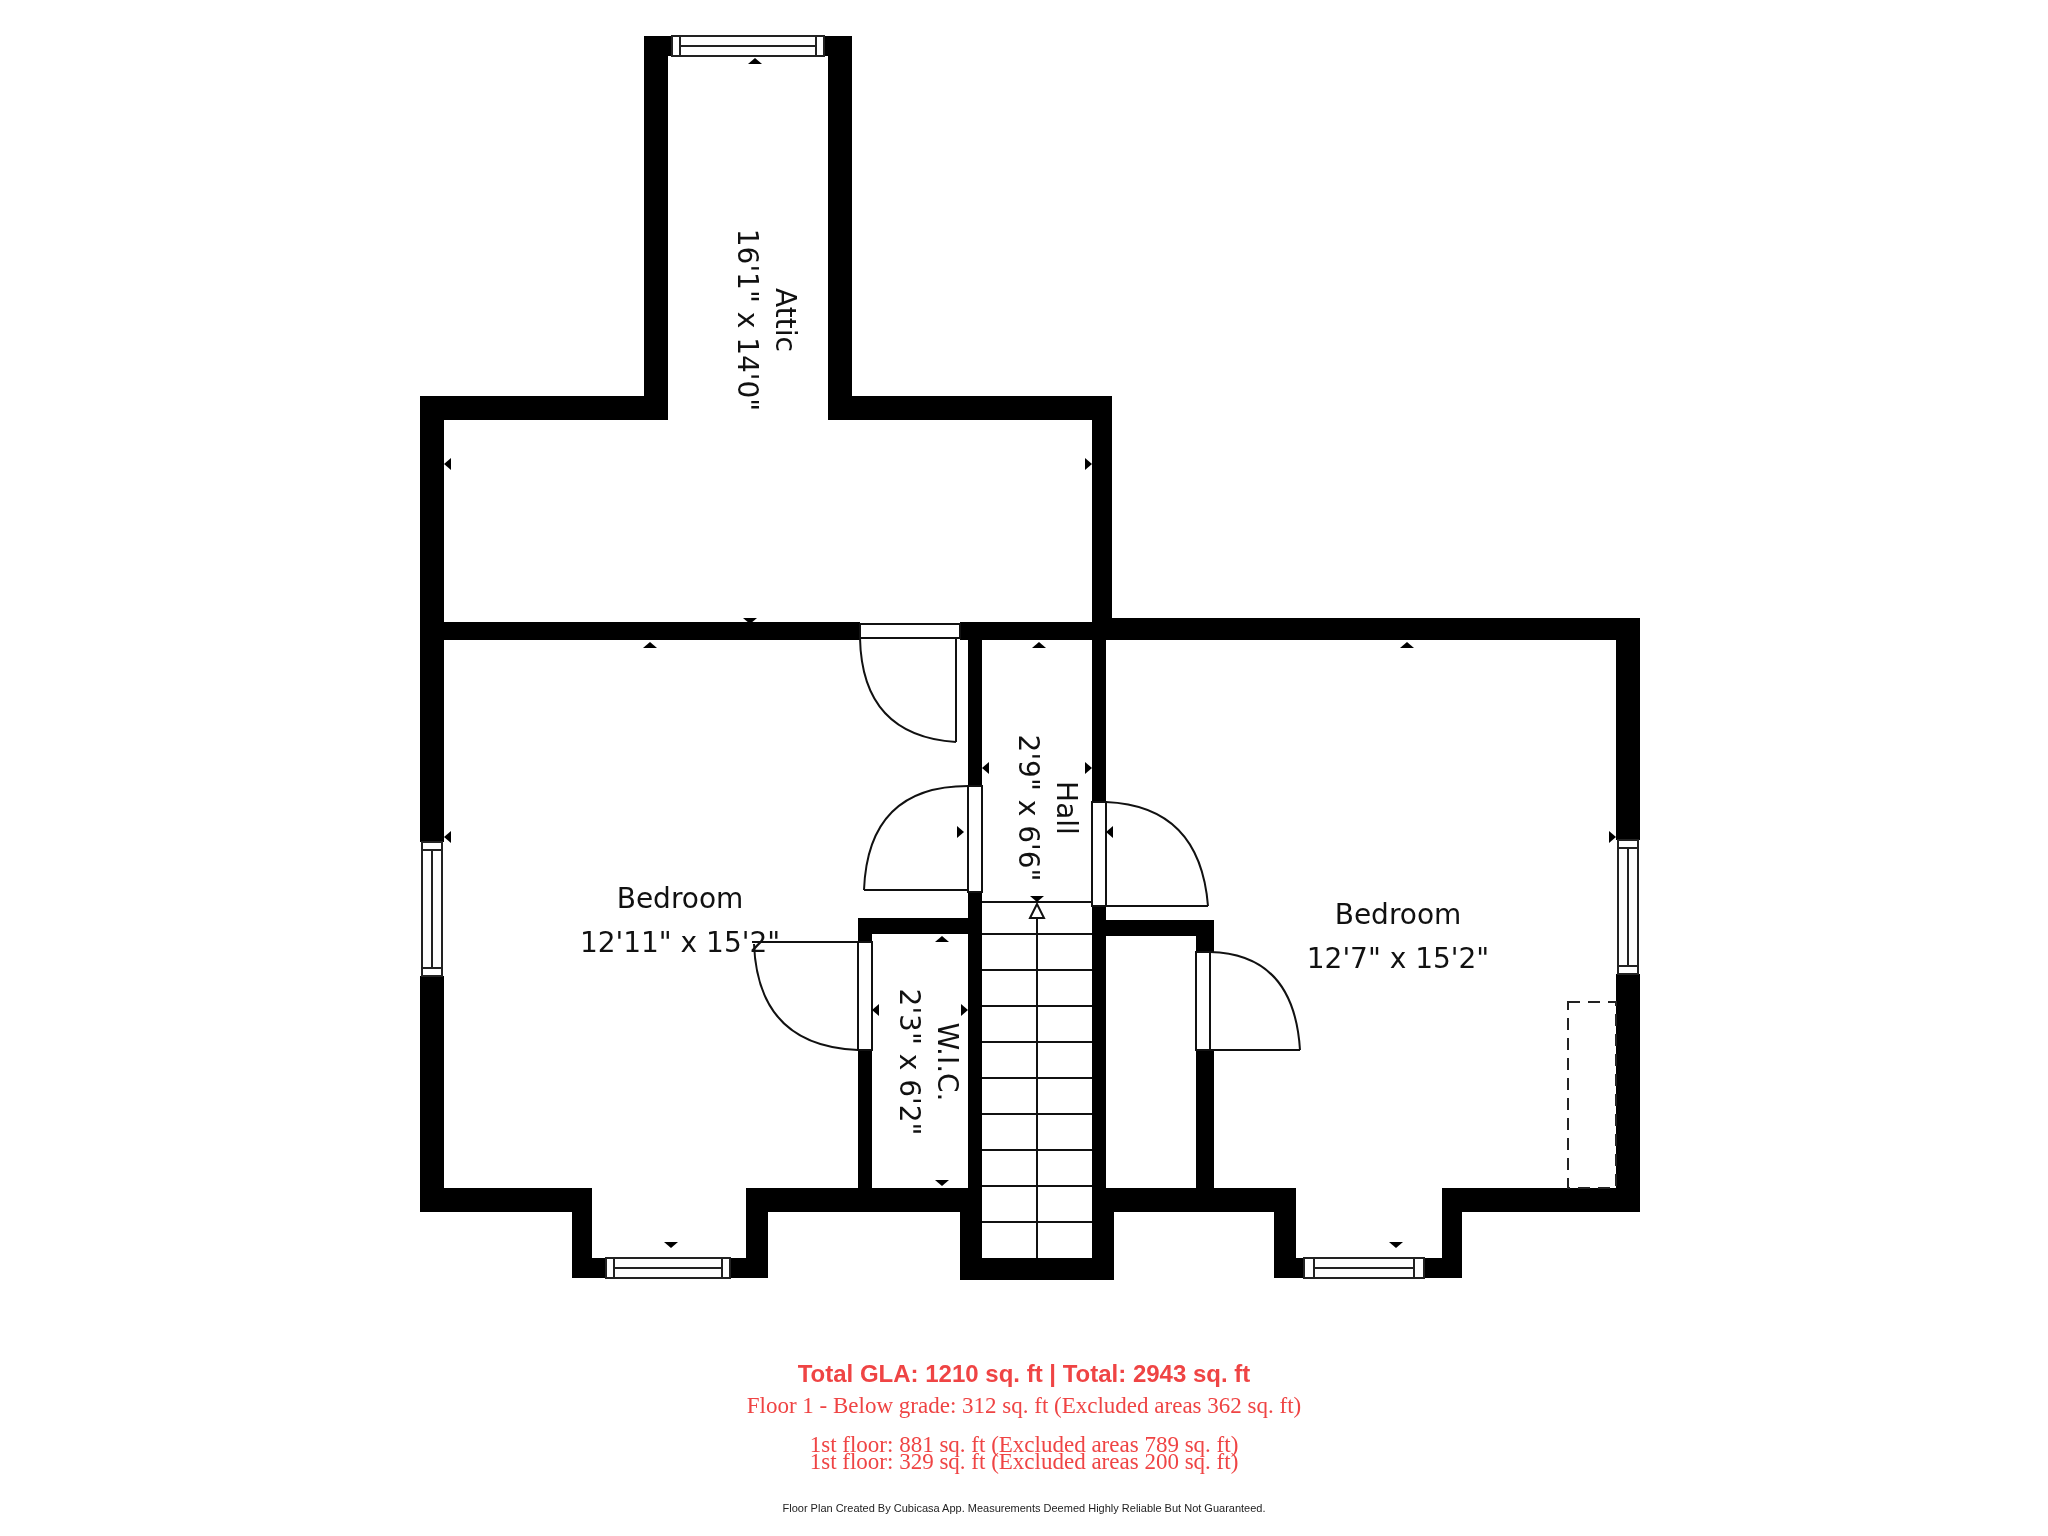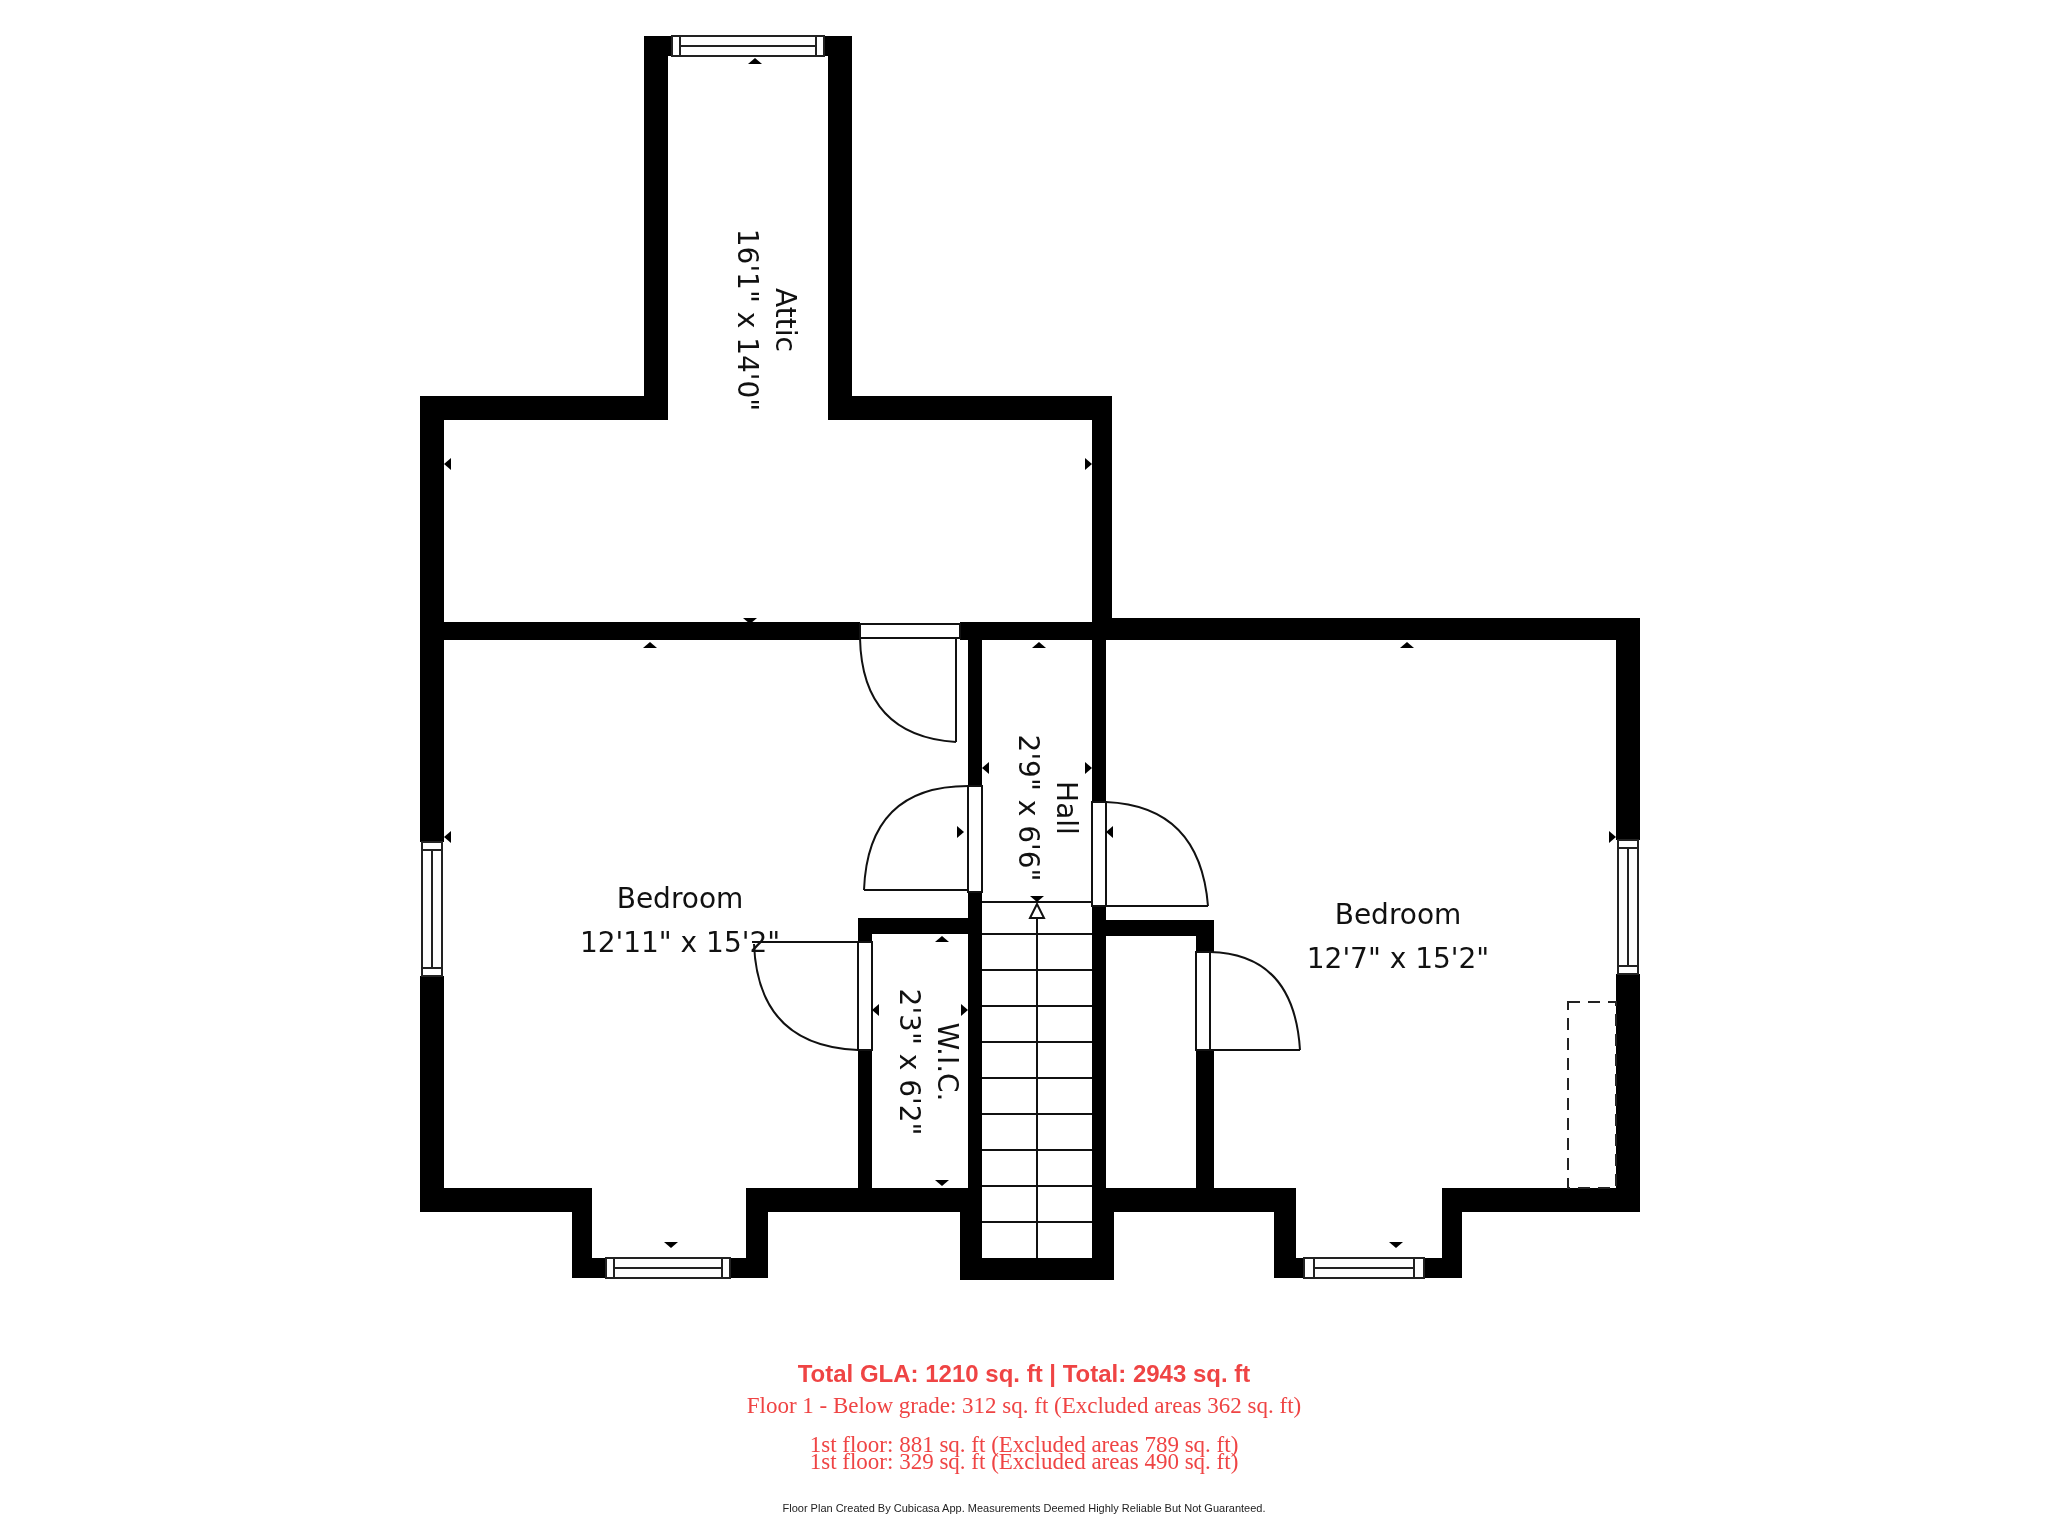--- a/index.html
+++ b/index.html
@@ -204,14 +204,14 @@
   </g>
   <g>
     <text class="room-label" x="1398" y="924">Bedroom</text>
     <text class="room-label" x="1398" y="968">12'7" x 15'2"</text>
   </g>
 </svg>
 
 <div class="footer footer-title">Total GLA: 1210 sq. ft | Total: 2943 sq. ft</div>
 <div class="footer footer-line footer-l1">Floor 1 - Below grade: 312 sq. ft (Excluded areas 362 sq. ft)</div>
 <div class="footer footer-line footer-l2">1st floor: 881 sq. ft (Excluded areas 789 sq. ft)</div>
-<div class="footer footer-line footer-l3">1st floor: 329 sq. ft (Excluded areas 490 sq. ft)</div>
+<div class="footer footer-line footer-l3">1st floor: 329 sq. ft (Excluded areas 200 sq. ft)</div>
 <div class="footer footer-note">Floor Plan Created By Cubicasa App. Measurements Deemed Highly Reliable But Not Guaranteed.</div>
 
 </body></html>

